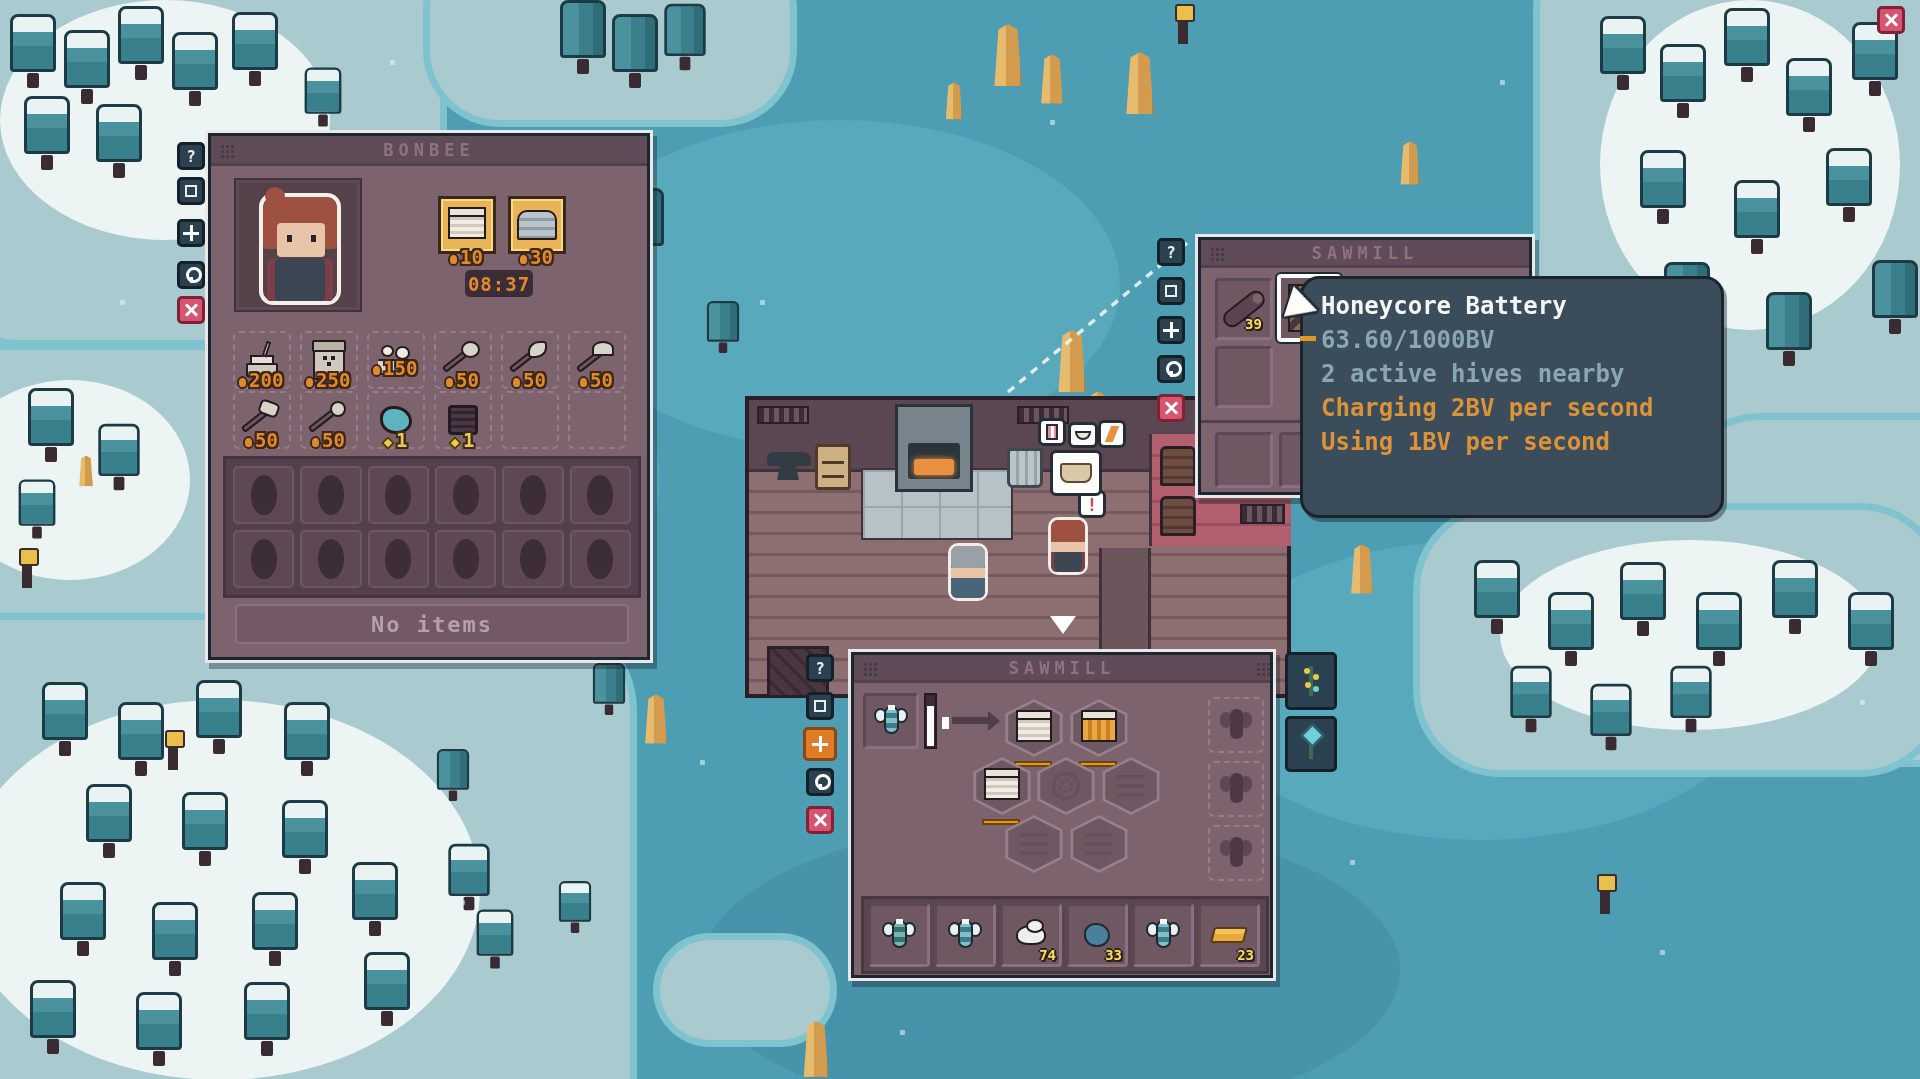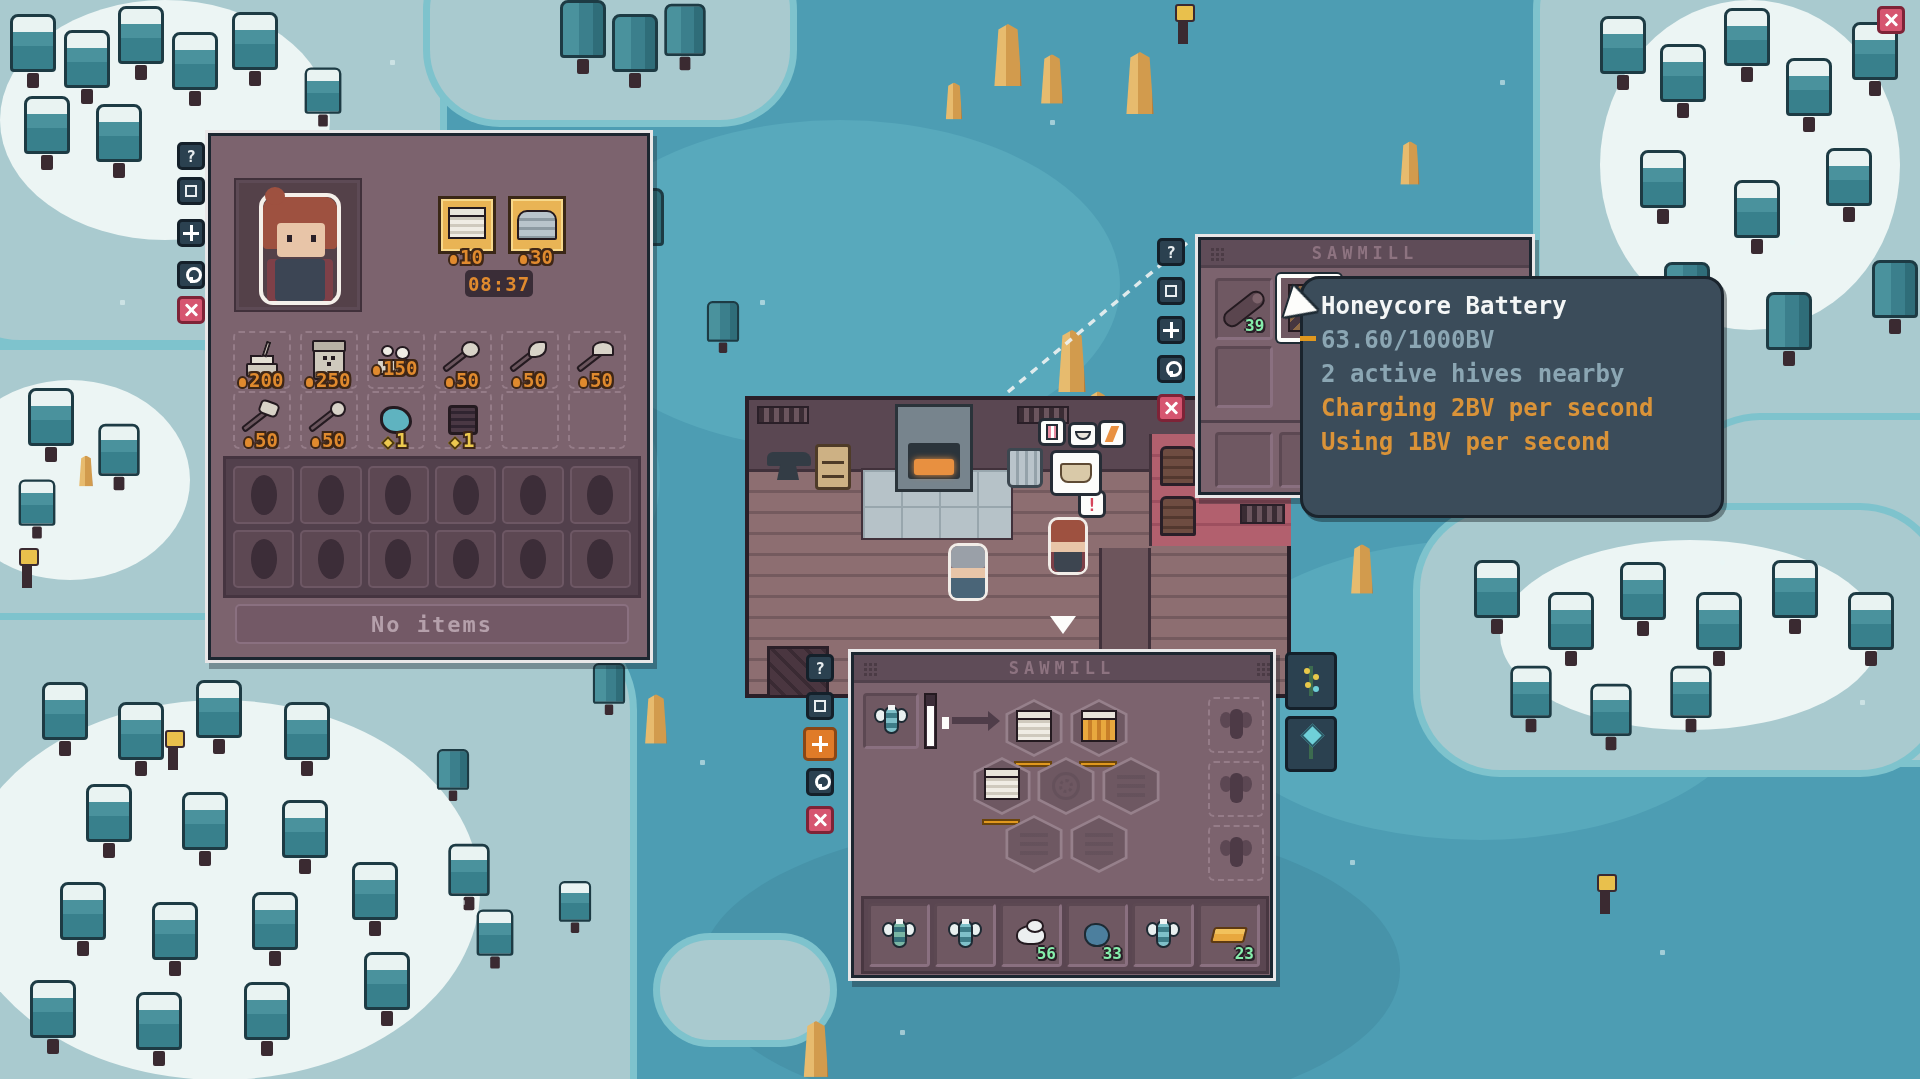--- a/index.html
+++ b/index.html
@@ -76,21 +76,21 @@
   .icpin{position:relative;width:12px;height:16px;}
   .icpin:before{content:"";position:absolute;left:1px;top:0;width:10px;height:10px;border:3px solid #fff;border-radius:50%;}
   .icpin:after{content:"";position:absolute;left:5px;top:10px;width:3px;height:6px;background:#fff;}
 
   .slot{position:absolute;background:#6f5862;border:3px solid;border-color:#5c4852 #8a7080 #8a7080 #5c4852;border-radius:4px;
         display:flex;align-items:center;justify-content:center;}
   .dashslot{position:absolute;border:2px dashed #957c88;border-radius:6px;display:flex;align-items:center;justify-content:center;}
   .pxnum{font-weight:bold;color:#e08a2e;font-size:19px;letter-spacing:0;
     text-shadow:2px 0 #3f2717,-2px 0 #3f2717,0 2px #3f2717,0 -2px #3f2717,2px 2px #3f2717,-2px -2px #3f2717,2px -2px #3f2717,-2px 2px #3f2717;}
   .pxnum.yellow{color:#ecc94f;}
-  .whtnum{font-weight:bold;color:#86efac;font-size:16px;
+  .whtnum{font-weight:bold;color:#fde047;font-size:14px;
     text-shadow:2px 0 #2a2028,-2px 0 #2a2028,0 2px #2a2028,0 -2px #2a2028,2px 2px #2a2028;}
   .coin{display:inline-block;width:11px;height:13px;background:#e08a2e;border:2px solid #3f2717;border-radius:50% 50% 45% 45%;margin-right:1px;vertical-align:-2px;}
   .star{display:inline-block;width:10px;height:10px;background:#ecc94f;border:2px solid #4f3a10;transform:rotate(45deg);margin-right:3px;vertical-align:-1px;}
 
   
   .tool{position:relative;width:44px;height:44px;}
   .tool .handle{position:absolute;left:5px;bottom:9px;width:32px;height:7px;background:#6b565e;border:2px solid #241a20;border-radius:3px;
     transform:rotate(-38deg);transform-origin:left bottom;}
   .tool .head{position:absolute;right:5px;top:3px;width:19px;height:17px;background:#d8d3c8;border:2px solid #241a20;border-radius:50%;}
   .tool.axe .head{border-radius:60% 20% 60% 20%;}
@@ -514,20 +514,24 @@
 
   <svg class="abs" width="1920" height="1079" style="left:0;top:0;pointer-events:none;">
     <line x1="1187" y1="243" x2="1008" y2="392" stroke="#eef3f3" stroke-width="3.5" stroke-dasharray="8 7" opacity="0.9"></line>
   </svg>
 
   <div class="sidebtn pink" style="left:1877px;top:6px;">
       <span class="icx"></span>
     </div>
 
   <div class="panel" style="left:208px;top:133px;width:442px;height:527px;">
+    <div class="ptitle">
+      <span class="dots" style="left:10px;"></span>
+      <span>BONBEE</span>
+    </div>
     <div class="portrait" style="left:25px;top:44px;width:124px;height:130px;">
       <div class="abs" style="left:24px;top:14px;width:74px;height:104px;box-shadow:0 0 0 4px #f5f0ea;border-radius:10px;background:#544149;">
         <div class="abs" style="left:0;top:0;width:74px;height:52px;background:#9e5140;border-radius:12px 12px 4px 4px;"></div>
         <div class="abs" style="left:2px;top:-10px;width:20px;height:18px;background:#9e5140;border-radius:50%;"></div>
         <div class="abs" style="left:14px;top:26px;width:48px;height:34px;background:#e8c5a8;border-radius:4px;"></div>
         <div class="abs" style="left:24px;top:38px;width:5px;height:7px;background:#2a2028;box-shadow:24px 0 #2a2028;"></div>
         <div class="abs" style="left:4px;top:62px;width:66px;height:42px;background:#3c4554;border-radius:4px;box-shadow:inset 8px 0 0 #7e4048,inset -8px 0 0 #7e4048;"></div>
       </div>
     </div>
 
@@ -786,21 +790,21 @@
       </div>
       <div class="slot" style="position:relative;width:62px;height:64px;">
         <span class="bee">
             <span class="w l"></span>
             <span class="w r"></span>
             <span class="b"></span>
           </span>
       </div>
       <div class="slot" style="position:relative;width:62px;height:64px;">
         <span class="powder"></span>
-        <span class="abs whtnum" style="right:3px;bottom:1px;"><span>56</span></span>
+        <span class="abs whtnum" style="right:3px;bottom:1px;"><span>74</span></span>
       </div>
       <div class="slot" style="position:relative;width:62px;height:64px;">
         <span class="blob"></span>
         <span class="abs whtnum" style="right:3px;bottom:1px;"><span>33</span></span>
       </div>
       <div class="slot" style="position:relative;width:62px;height:64px;">
         <span class="bee">
             <span class="w l"></span>
             <span class="w r"></span>
             <span class="b"></span>

